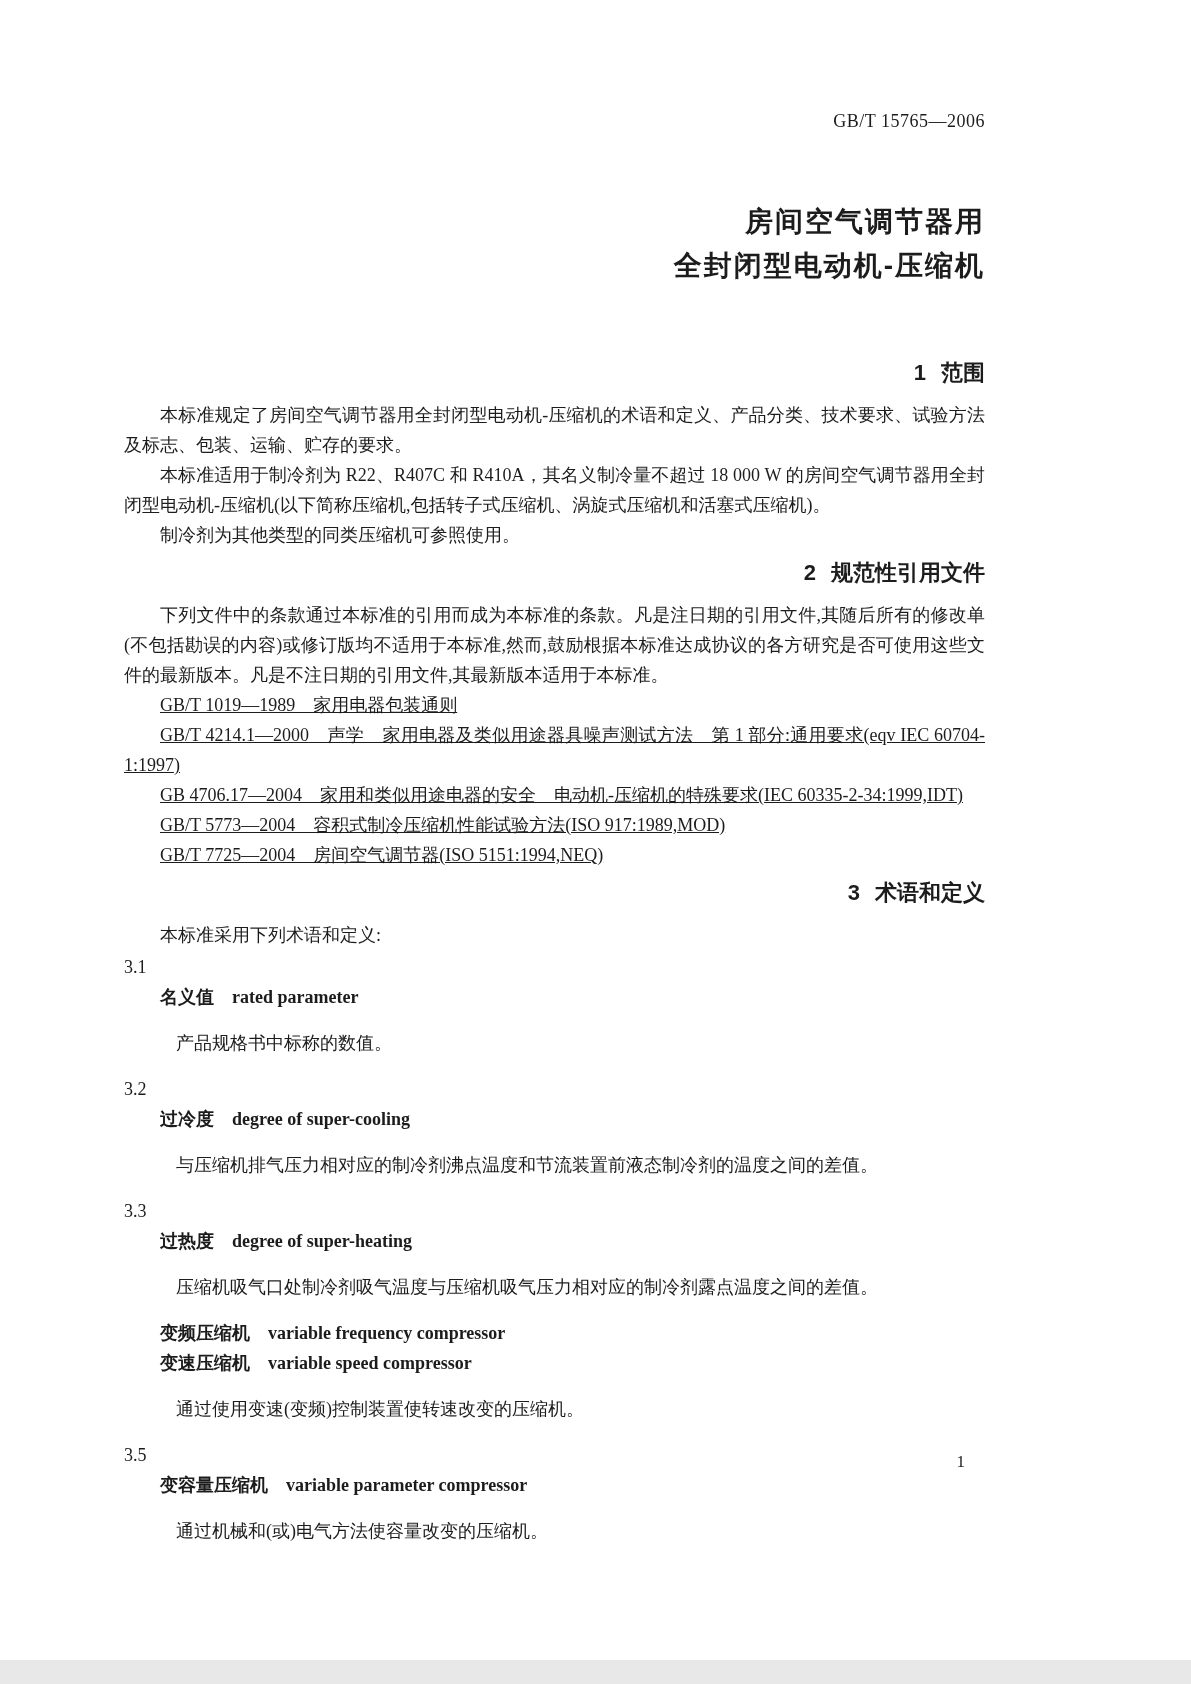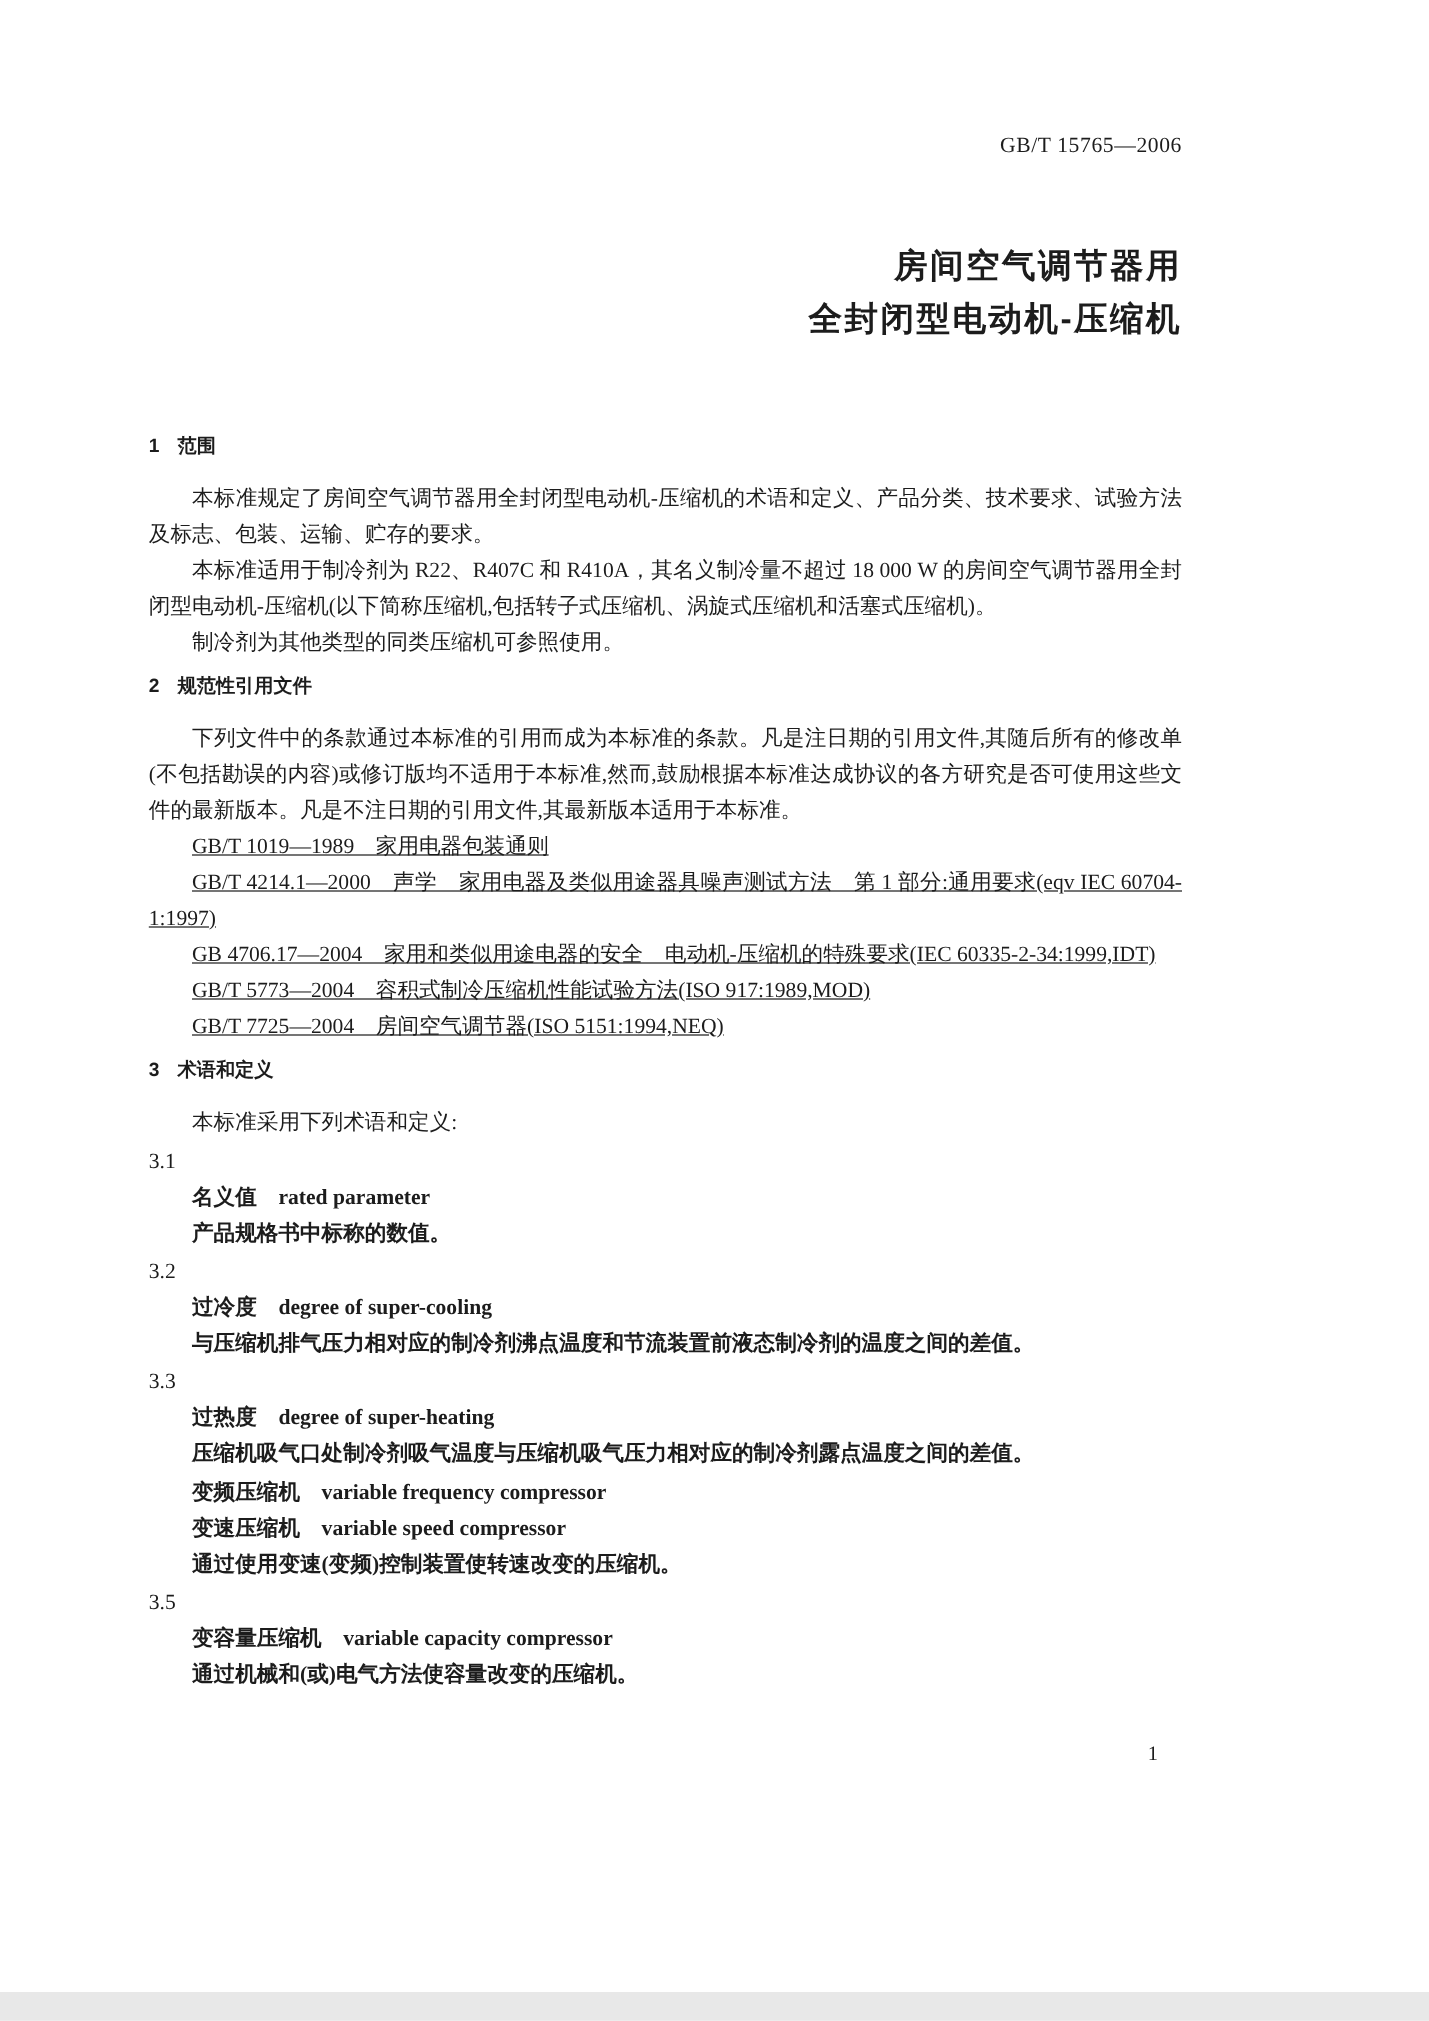--- a/index.html
+++ b/index.html
@@ -33,22 +33,23 @@
     font-family: "Liberation Sans", "DejaVu Sans", sans-serif;
     font-weight: 700;
     font-size: 28px;
     line-height: 44px;
     letter-spacing: 2px;
   }
   .sec-heading {
     margin: 10px 0 14px 0;
     font-family: "Liberation Sans", "DejaVu Sans", sans-serif;
     font-weight: 700;
-    font-size: 16px;
+    font-size: 22px;
     line-height: 26px;
+    text-align: right;
   }
   .sec-heading.first {
     margin-top: 72px;
   }
   .sec-num {
     display: inline-block;
     margin-right: 15px;
   }
   .body-p {
     margin: 0;
@@ -81,25 +82,24 @@
     font-family: "Liberation Sans", "DejaVu Sans", sans-serif;
     font-weight: 700;
   }
   .term-name .en {
     font-family: "Liberation Serif", "DejaVu Serif", serif;
     font-weight: 700;
     margin-left: 1em;
     text-align: right;
   }
   .term-def {
-    margin: 0;
+    margin: 16px;
     text-indent: 2em;
     text-align: justify;
     line-height: 30px;
-    font-weight: bold;
   }
   .page-number {
     position: absolute;
     top: 1450px;
     right: 226px;
     font-size: 17px;
     line-height: 24px;
   }
 </style>
 </head>
@@ -166,20 +166,20 @@
     </p>
     <p class="term-name">
       <span class="zh">变速压缩机</span><span class="en">variable speed compressor</span>
     </p>
     <p class="term-def">通过使用变速(变频)控制装置使转速改变的压缩机。</p>
   </div>
 
   <div class="term">
     <p class="term-id">3.5</p>
     <p class="term-name">
-      <span class="zh">变容量压缩机</span><span class="en">variable capacity compressor</span>
+      <span class="zh">变容量压缩机</span><span class="en">variable parameter compressor</span>
     </p>
     <p class="term-def">通过机械和(或)电气方法使容量改变的压缩机。</p>
   </div>
 
   <div class="page-number">1</div>
 
 </div>
 
 </body></html>

